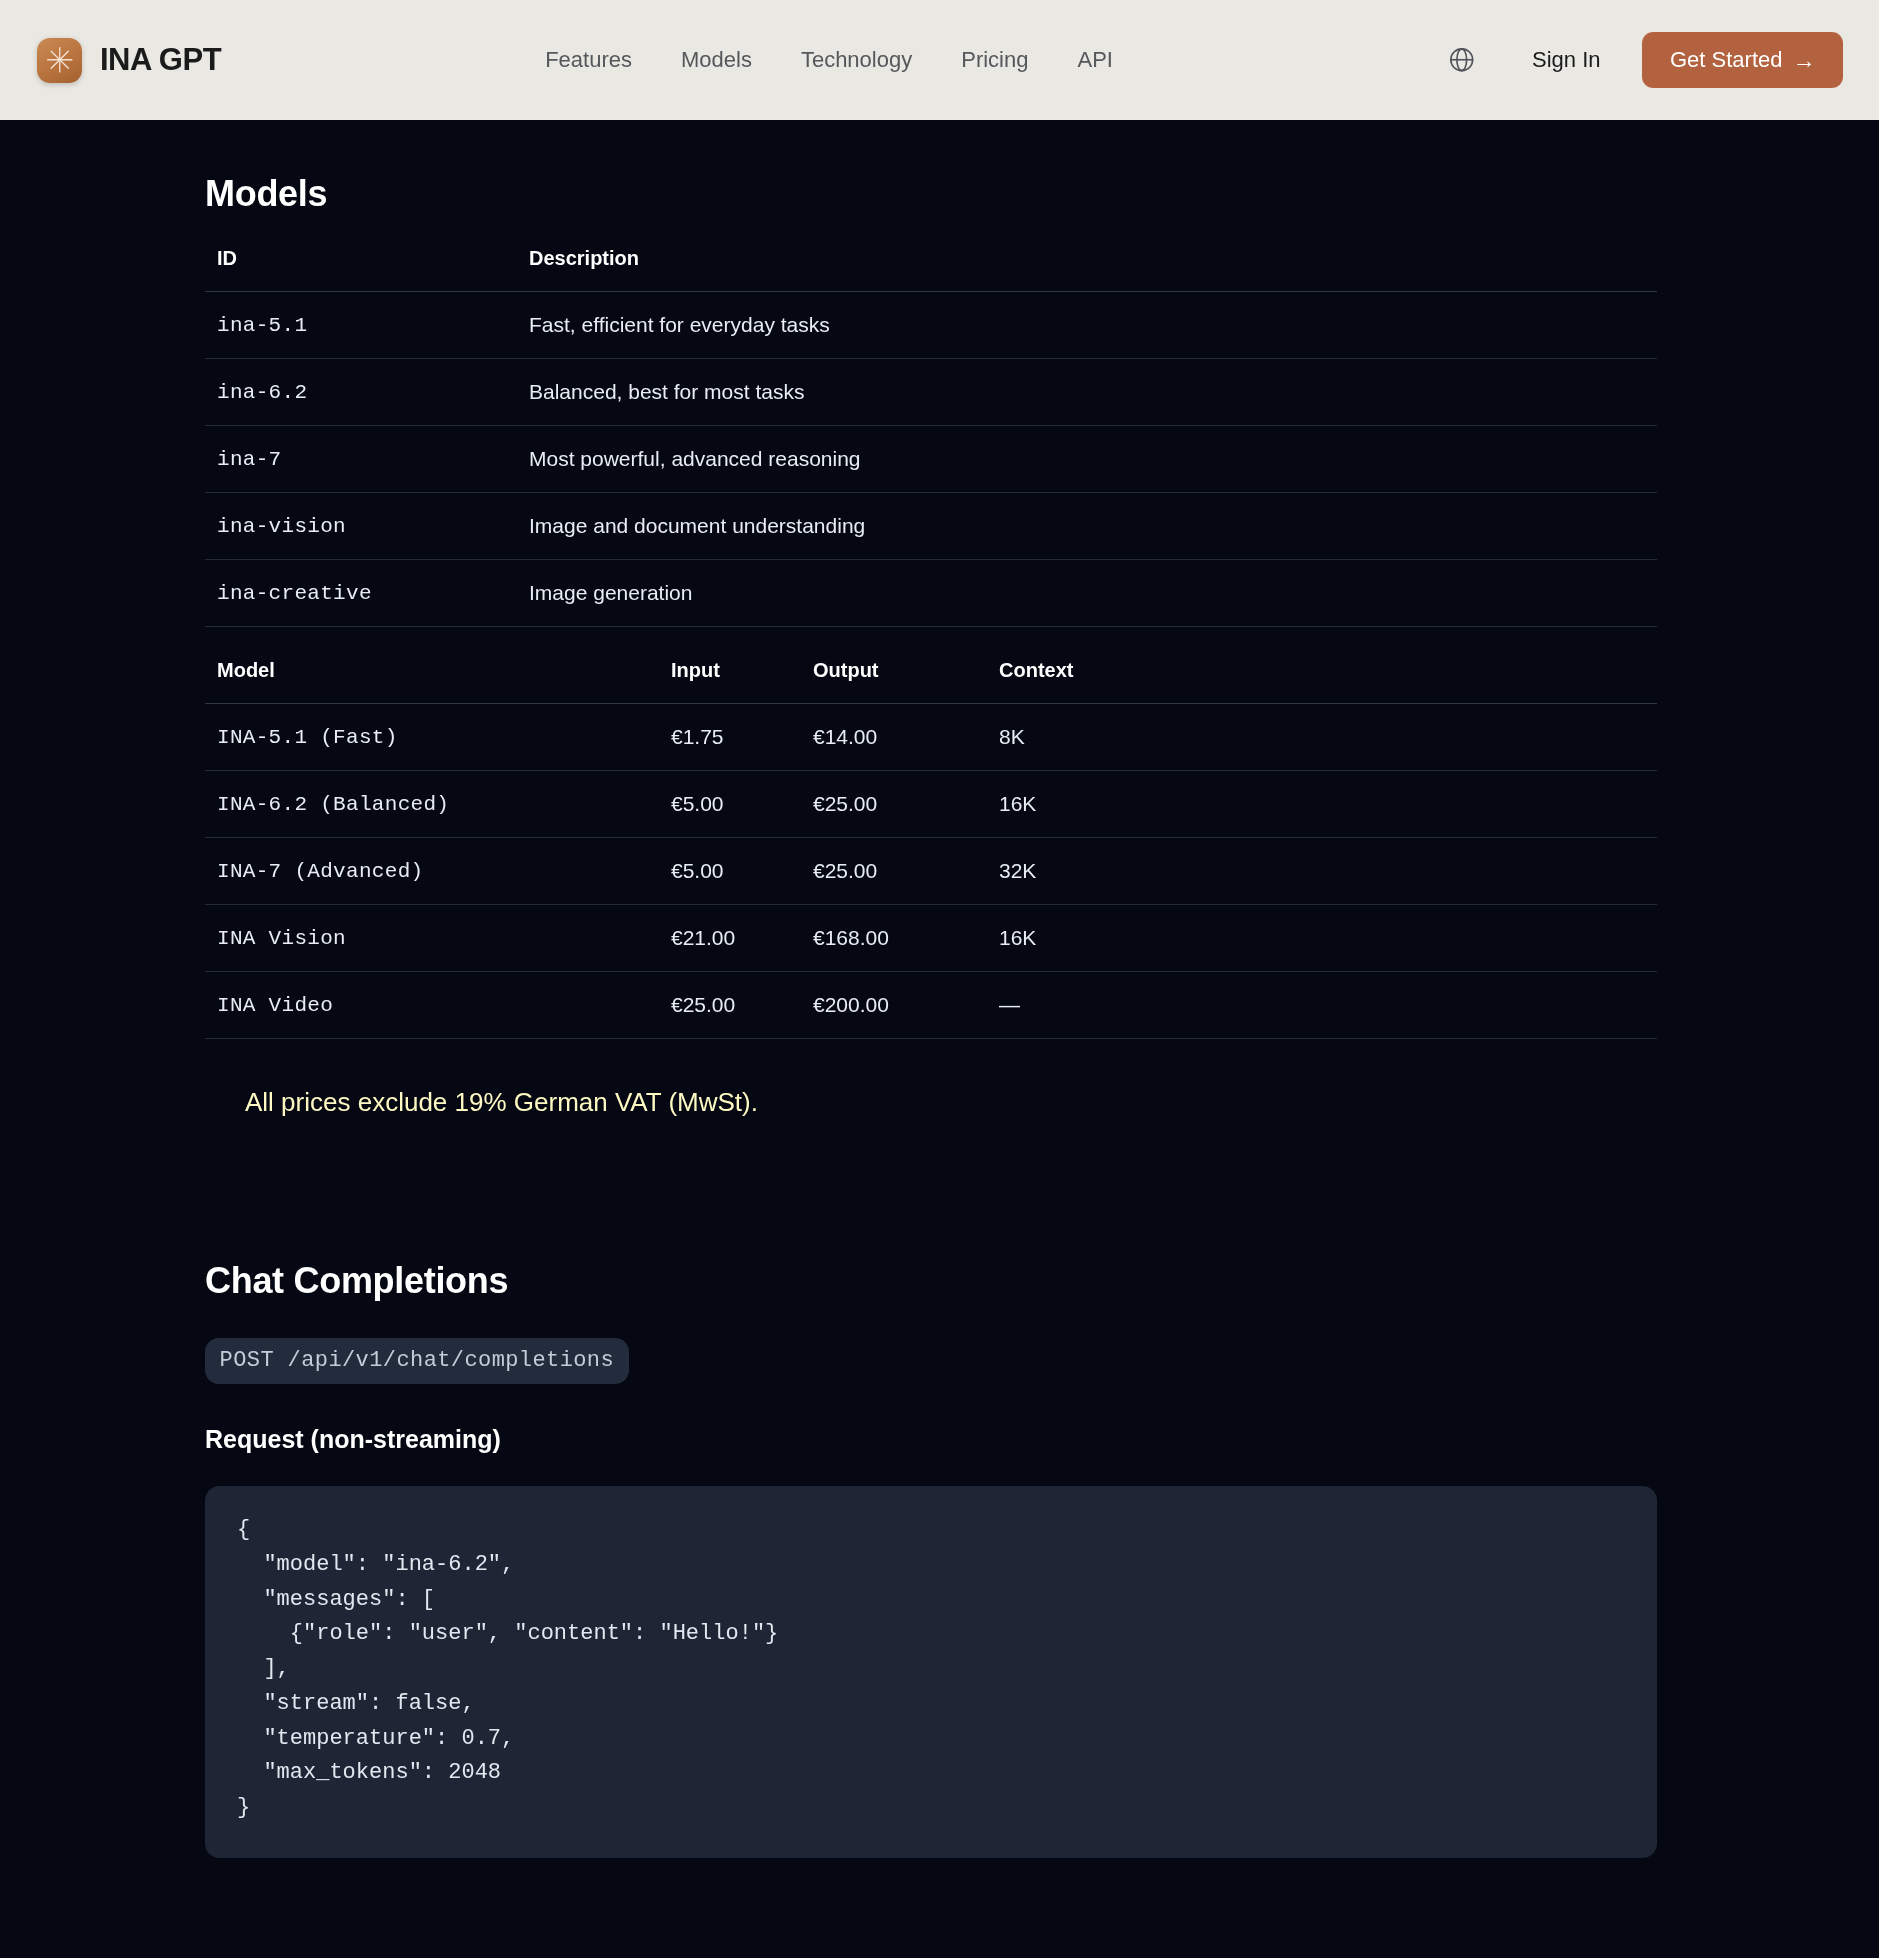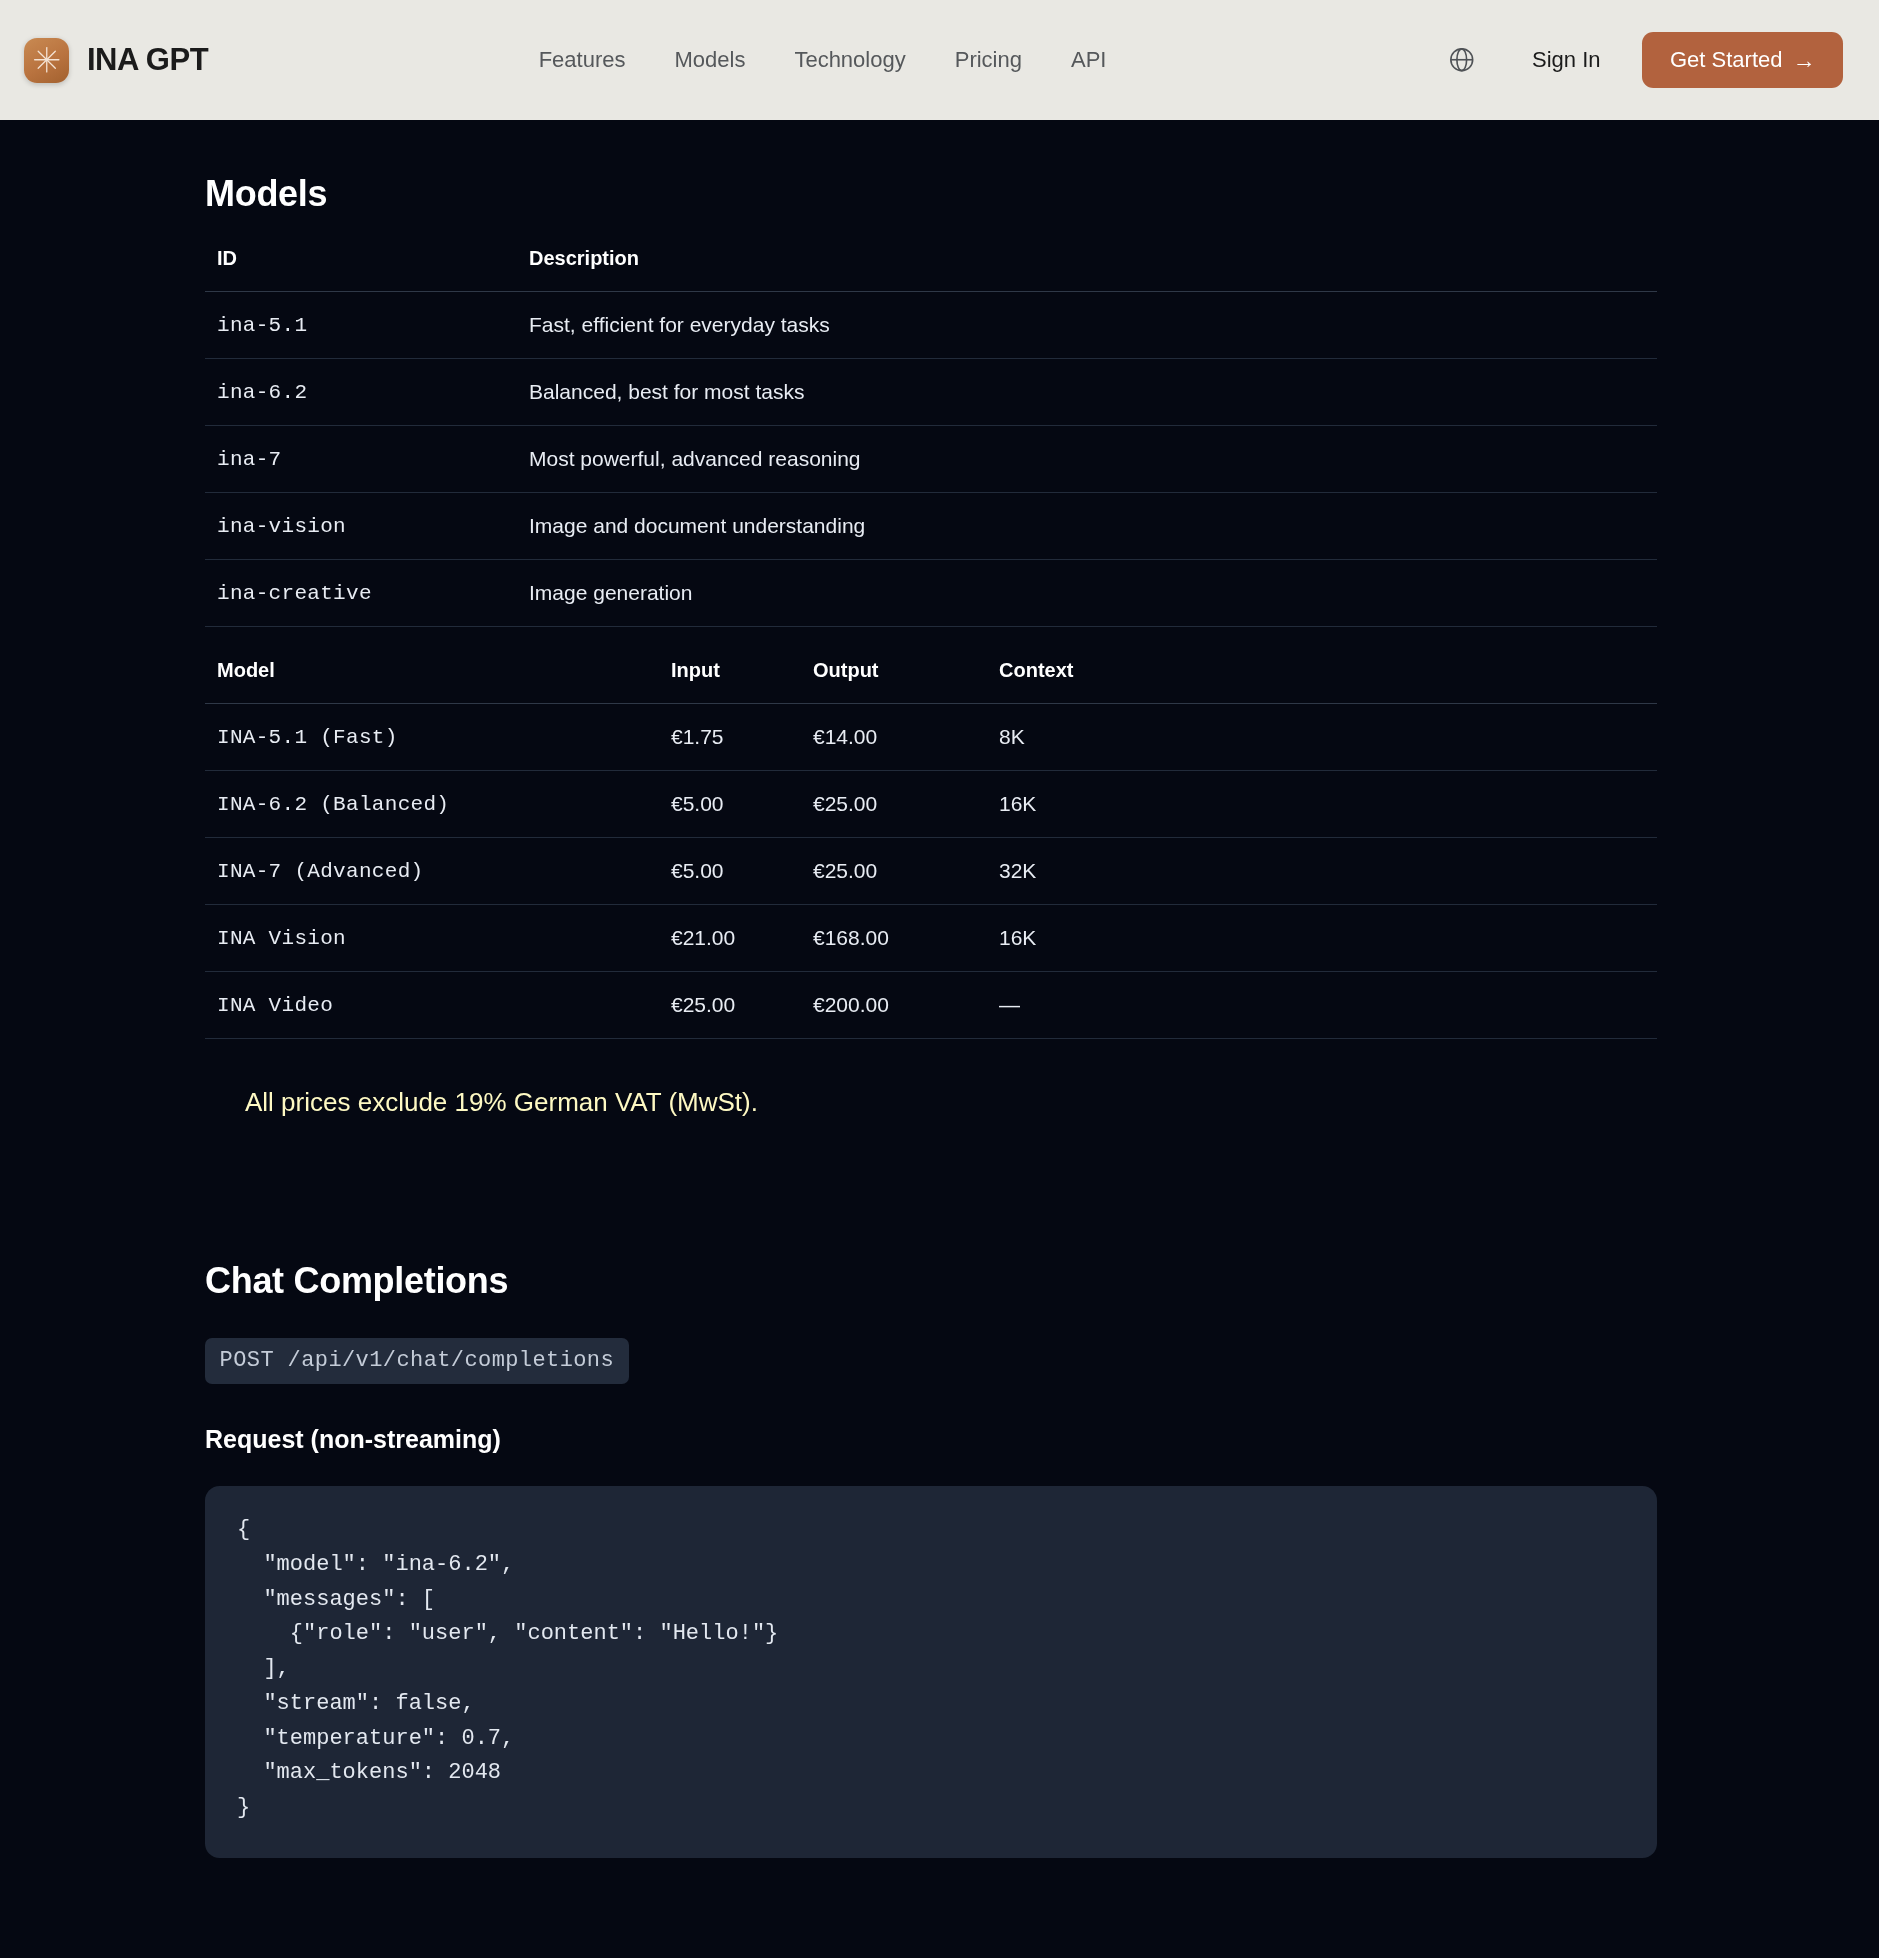--- a/index.html
+++ b/index.html
@@ -12,21 +12,21 @@
   }
 
   body { min-height: 1959px; overflow-x: hidden; }
 
   
   .site-header {
     height: 120px;
     background: #e9e8e3;
     display: flex;
     align-items: center;
-    padding: 0 37px 0 24px;
+    padding: 0 37px 0 37px;
     position: relative;
   }
 
   .brand {
     display: flex;
     align-items: center;
     gap: 18px;
     flex: 0 0 auto;
   }
 
@@ -191,21 +191,21 @@
 
   
   .endpoint-badge {
     display: inline-block;
     margin-top: 36px;
     background: #232c3c;
     color: #c4ccd8;
     font-family: "Liberation Mono", "DejaVu Sans Mono", monospace;
     font-size: 22px;
     padding: 10.5px 14.6px;
-    border-radius: 7px;
+    border-radius: 14px;
     letter-spacing: 0.4px;
   }
 
   .request-label {
     margin-top: 41px;
     color: #ffffff;
     font-size: 25px;
     font-weight: bold;
   }
 

